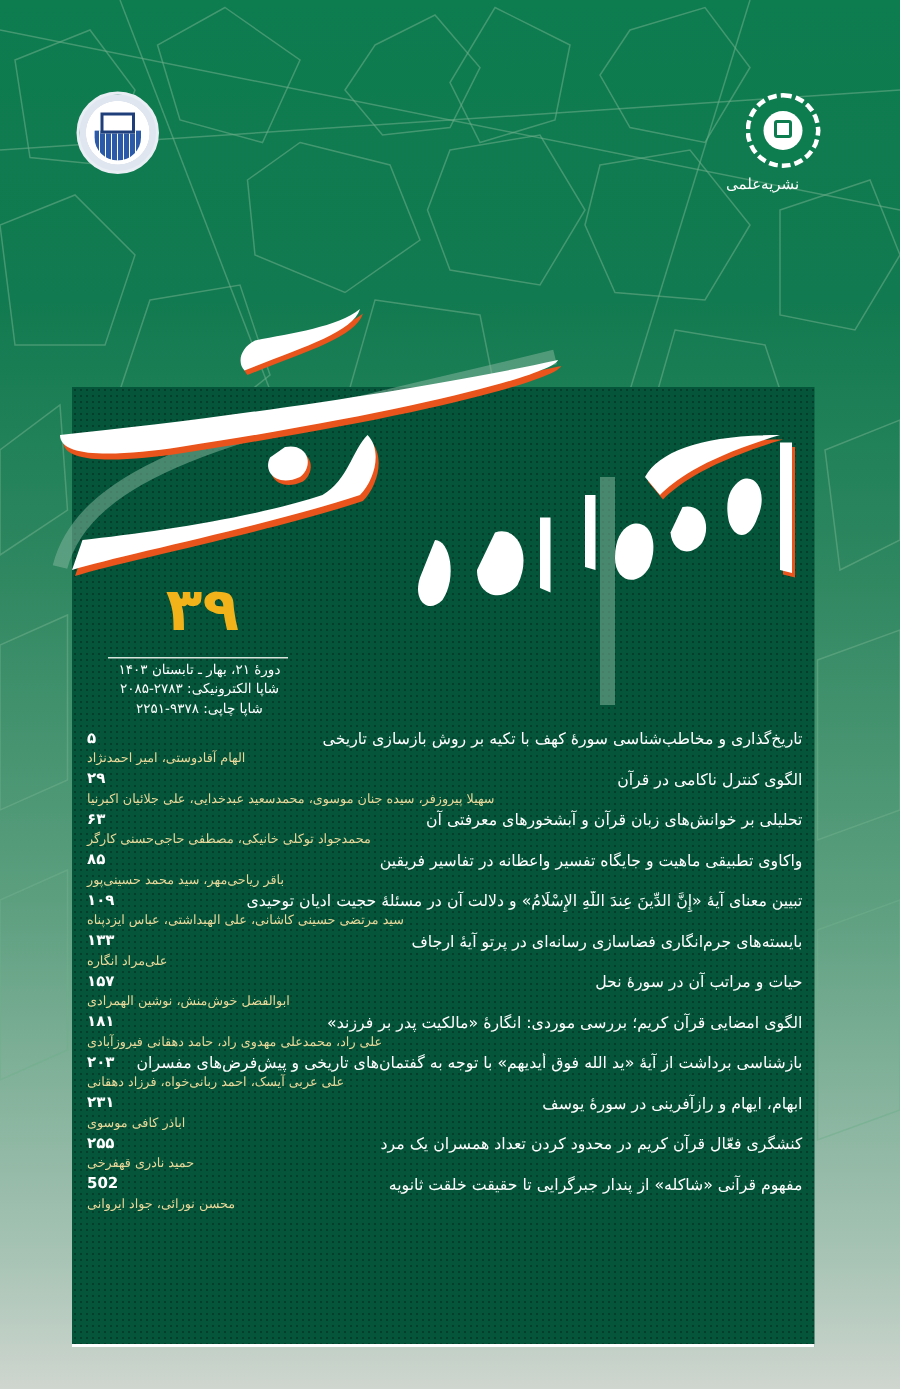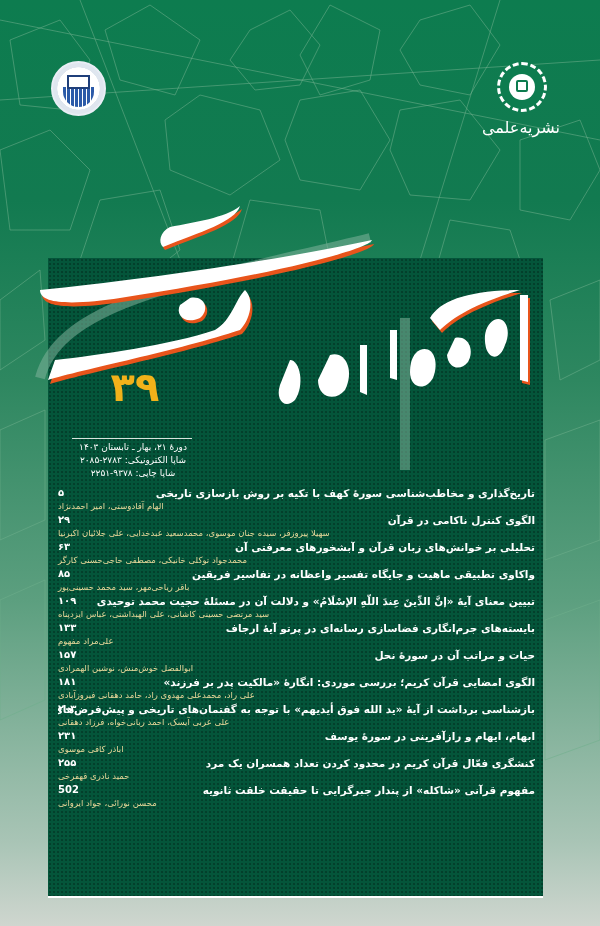--- a/index.html
+++ b/index.html
@@ -33,48 +33,48 @@
   .logo-right .inner {
     position: absolute; left: 9px; top: 9px; width: 26px; height: 26px; border-radius: 50%;
     background: #ffffff;
   }
   .logo-right .inner::after {
     content: ""; position: absolute; left: 7px; top: 6px; width: 12px; height: 12px;
     border: 2px solid #0d7c4f; box-sizing: border-box; border-radius: 2px;
   }
   .logo-caption {
     position: absolute; left: 484px; top: 118px; width: 76px; text-align: left;
-    color: #ffffff; font-size: 16px; direction: rtl;
+    color: #ffffff; font-size: 10px; direction: rtl;
   }
   .panel {
     position: absolute; left: 48px; top: 258px; width: 495px; height: 638px;
     background: #04553a;
     background-image: radial-gradient(#033f2b 0.7px, transparent 0.9px);
     background-size: 4px 4px;
     border-bottom: 2px solid #ffffff;
   }
   .title-art { position: absolute; left: 0; top: 0; width: 600px; height: 480px; }
   .issue-number {
-    position: absolute; left: 100px; top: 364px; width: 70px; text-align: center;
+    position: absolute; left: 100px; top: 384px; width: 70px; text-align: center;
     color: #f2b21a; font-size: 40px; font-weight: bold; direction: rtl;
     font-family: "DejaVu Sans", sans-serif;
   }
   .issue-line {
     position: absolute; left: 72px; top: 438px; width: 120px; height: 1px; background: #d9e3dc;
   }
   .issue-info {
     position: absolute; left: 70px; top: 441px; width: 126px; direction: rtl; text-align: center;
     color: #ffffff; font-size: 9px; line-height: 13px;
   }
   .toc {
     position: absolute; left: 58px; top: 486px; width: 477px; direction: rtl;
   }
   .toc-item { position: relative; }
   .toc-title {
-    display: block; color: #ffffff; font-weight: bold; font-size: 10.5px; line-height: 14px;
+    display: block; color: #ffffff; font-weight: normal; font-size: 10.5px; line-height: 14px;
     text-align: right; padding-right: 0; white-space: nowrap; overflow: hidden;
   }
   .toc-authors {
     display: block; color: #e8d89a; font-size: 8.5px; line-height: 13px; text-align: left;
     padding-right: 14px; white-space: nowrap;
   }
   .toc-page {
     position: absolute; left: 0; top: 0; color: #ffffff; font-weight: bold; font-size: 10px;
     line-height: 14px; direction: ltr; width: 40px; text-align: left;
   }
@@ -178,27 +178,27 @@
       <span class="toc-title">تحلیلی بر خوانش‌های زبان قرآن و آبشخورهای معرفتی آن</span>
       <span class="toc-authors">محمدجواد توکلی خانیکی، مصطفی حاجی‌حسنی کارگر</span>
       <span class="toc-page">۶۳</span>
     </div>
     <div class="toc-item">
       <span class="toc-title">واکاوی تطبیقی ماهیت و جایگاه تفسیر واعظانه در تفاسیر فریقین</span>
       <span class="toc-authors">باقر ریاحی‌مهر، سید محمد حسینی‌پور</span>
       <span class="toc-page">۸۵</span>
     </div>
     <div class="toc-item">
-      <span class="toc-title">تبیین معنای آیهٔ «إِنَّ الدِّینَ عِندَ اللّهِ الإِسْلَامُ» و دلالت آن در مسئلهٔ حجیت محمد توحیدی</span>
+      <span class="toc-title">تبیین معنای آیهٔ «إِنَّ الدِّینَ عِندَ اللّهِ الإِسْلَامُ» و دلالت آن در مسئلهٔ حجیت ادیان توحیدی</span>
       <span class="toc-authors">سید مرتضی حسینی کاشانی، علی الهبداشتی، عباس ایزدپناه</span>
       <span class="toc-page">۱۰۹</span>
     </div>
     <div class="toc-item">
       <span class="toc-title">بایسته‌های جرم‌انگاری فضاسازی رسانه‌ای در پرتو آیهٔ ارجاف</span>
-      <span class="toc-authors">علی‌مراد مفهوم</span>
+      <span class="toc-authors">علی‌مراد انگاره</span>
       <span class="toc-page">۱۳۳</span>
     </div>
     <div class="toc-item">
       <span class="toc-title">حیات و مراتب آن در سورهٔ نحل</span>
       <span class="toc-authors">ابوالفضل خوش‌منش، نوشین الهمرادی</span>
       <span class="toc-page">۱۵۷</span>
     </div>
     <div class="toc-item">
       <span class="toc-title">الگوی امضایی قرآن کریم؛ بررسی موردی: انگارهٔ «مالکیت پدر بر فرزند»</span>
       <span class="toc-authors">علی راد، محمدعلی مهدوی راد، حامد دهقانی فیروزآبادی</span>

